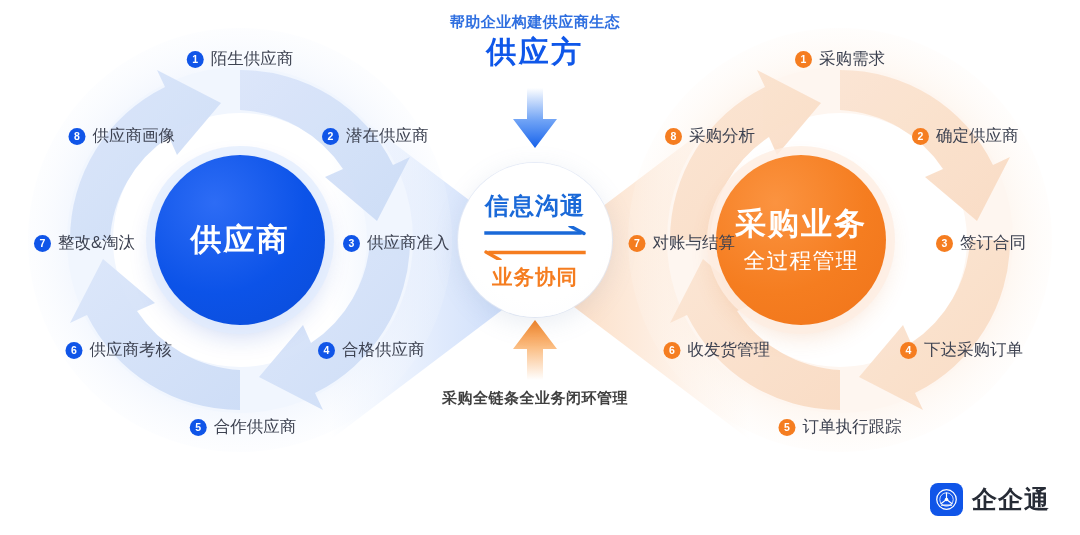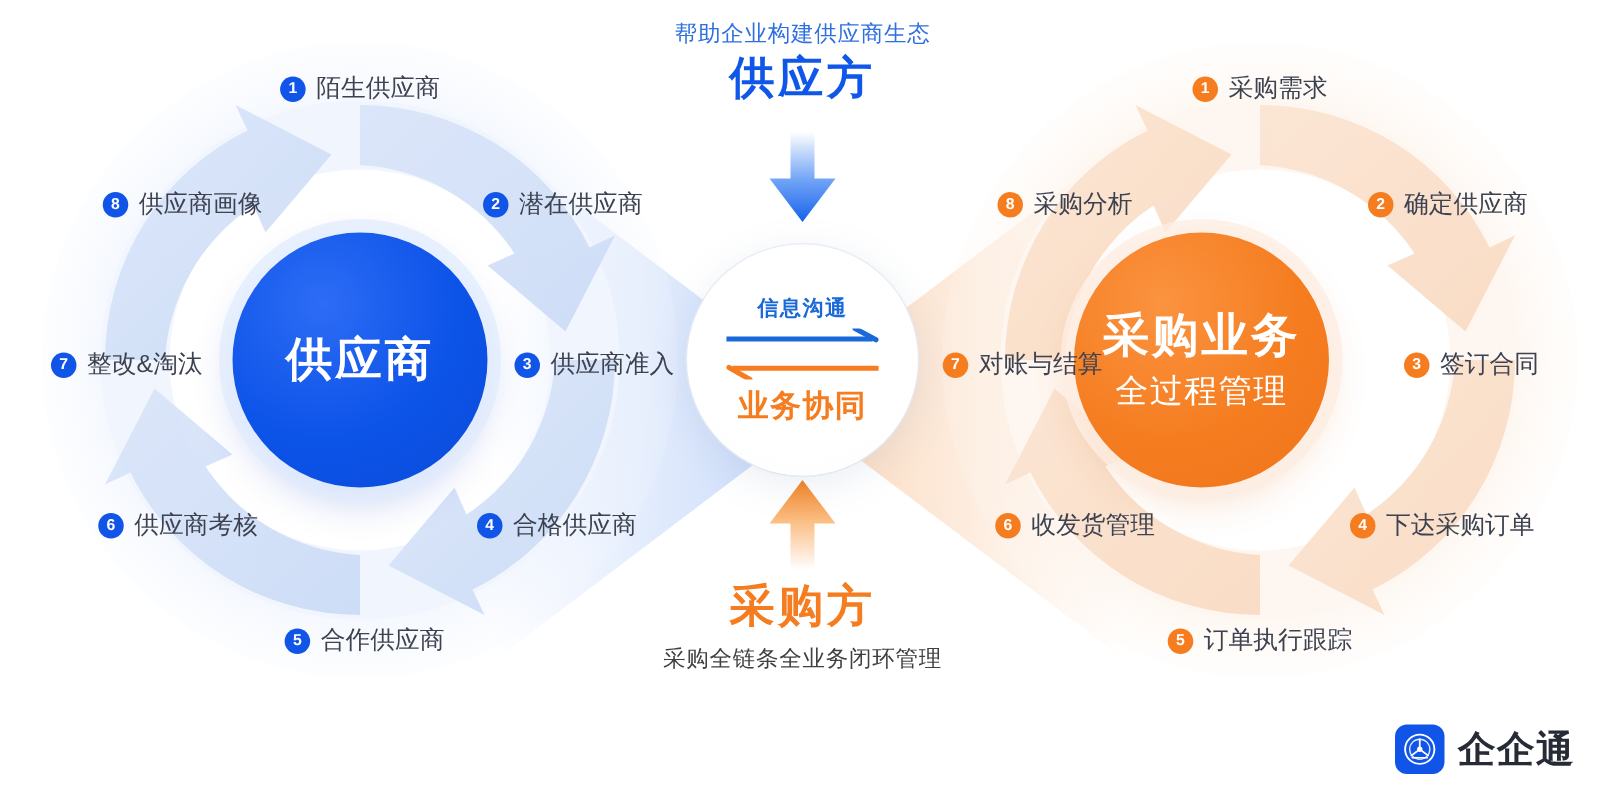--- a/index.html
+++ b/index.html
@@ -52,27 +52,27 @@
   .badge.b{background:#1055e8;}
   .badge.o{background:#f57d20;}
 
   
   .hub{
     position:absolute;width:154px;height:154px;border-radius:50%;
     background:radial-gradient(circle at 50% 42%,#ffffff 62%,#fbfcfe 100%);
     box-shadow:0 6px 26px rgba(120,140,180,.16), 0 0 0 1px rgba(235,240,250,.9);
     display:flex;flex-direction:column;align-items:center;justify-content:center;
   }
-  .hub-top{font-size:14px;font-weight:700;color:#1a69d8;letter-spacing:1px;}
+  .hub-top{font-size:24px;font-weight:700;color:#1a69d8;letter-spacing:1px;}
   .hub-bot{font-size:20.5px;font-weight:700;color:#f57d20;letter-spacing:1px;}
   .hub-arrows{margin:4px 0 3px;}
 
   
   .cap{position:absolute;text-align:center;transform:translateX(-50%);white-space:nowrap;}
-  .cap-small{font-size:15px;font-weight:400;letter-spacing:.5px;}
+  .cap-small{font-size:15px;font-weight:700;letter-spacing:.5px;}
   .cap-big{font-size:30px;font-weight:700;letter-spacing:2.5px;}
   .cap-blue .cap-small{color:#2f6fe0;}
   .cap-blue .cap-big{color:#0f57e9;}
   .cap-orange .cap-small{color:#404040;}
   .cap-orange .cap-big{color:#f57d20;}
 
   
   .varrow{position:absolute;transform:translateX(-50%);}
 
   
@@ -279,21 +279,20 @@
       <linearGradient id="gradUp" x1="0" y1="1" x2="0" y2="0">
         <stop offset="0%" stop-color="#f88f30" stop-opacity="0"></stop>
         <stop offset="55%" stop-color="#f8912f" stop-opacity=".6"></stop>
         <stop offset="100%" stop-color="#f47f1e" stop-opacity="1"></stop>
       </linearGradient>
     </defs>
     <path d="M15,60 L31,60 L31,29 L45,29 L23,0 L1,29 L15,29 Z" fill="url(#gradUp)"></path>
   </svg>
 
   <div class="cap cap-orange" style="left:535px;top:384px;">
-    <div class="cap-big">采购方</div>
     <div class="cap-small" style="margin-top:5px;">采购全链条全业务闭环管理</div>
   </div>
 
   <div class="hub" style="left:458px;top:163px;">
     <div class="hub-top">信息沟通</div>
     <svg class="hub-arrows" width="102" height="34" viewBox="0 0 102 34">
       <path d="M2,7 L96,7" stroke="#1a69d8" stroke-width="3.4" stroke-linecap="square"></path>
       <path d="M86,0 L100,7.5" stroke="#1a69d8" stroke-width="3.4" stroke-linecap="round" fill="none"></path>
       <path d="M6,26.5 L100,26.5" stroke="#f57d20" stroke-width="3.4" stroke-linecap="square"></path>
       <path d="M16,34 L2,26" stroke="#f57d20" stroke-width="3.4" stroke-linecap="round" fill="none"></path>

